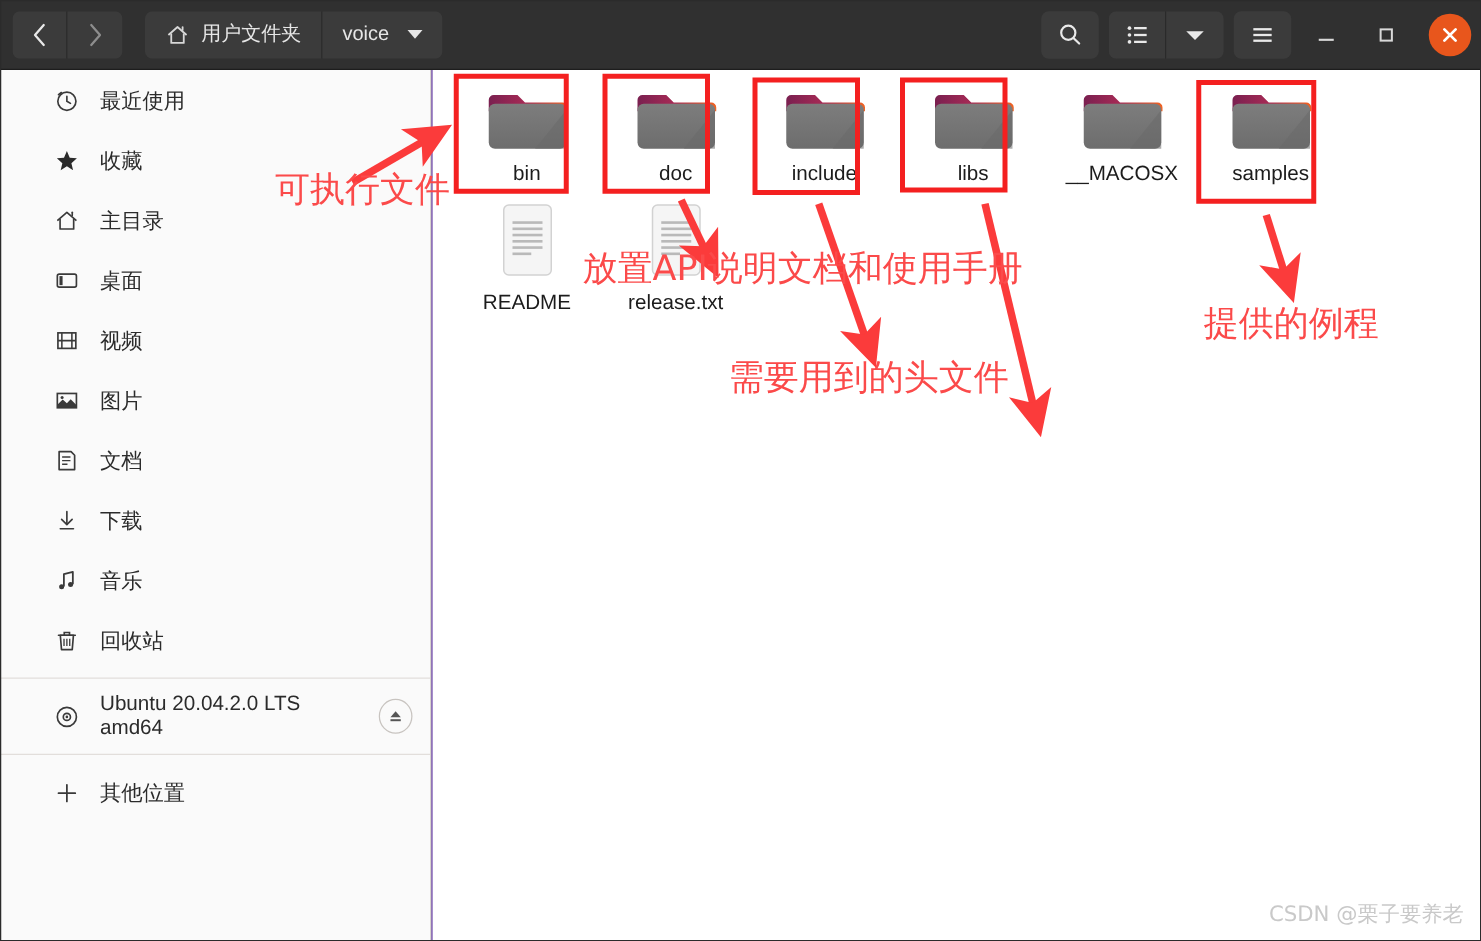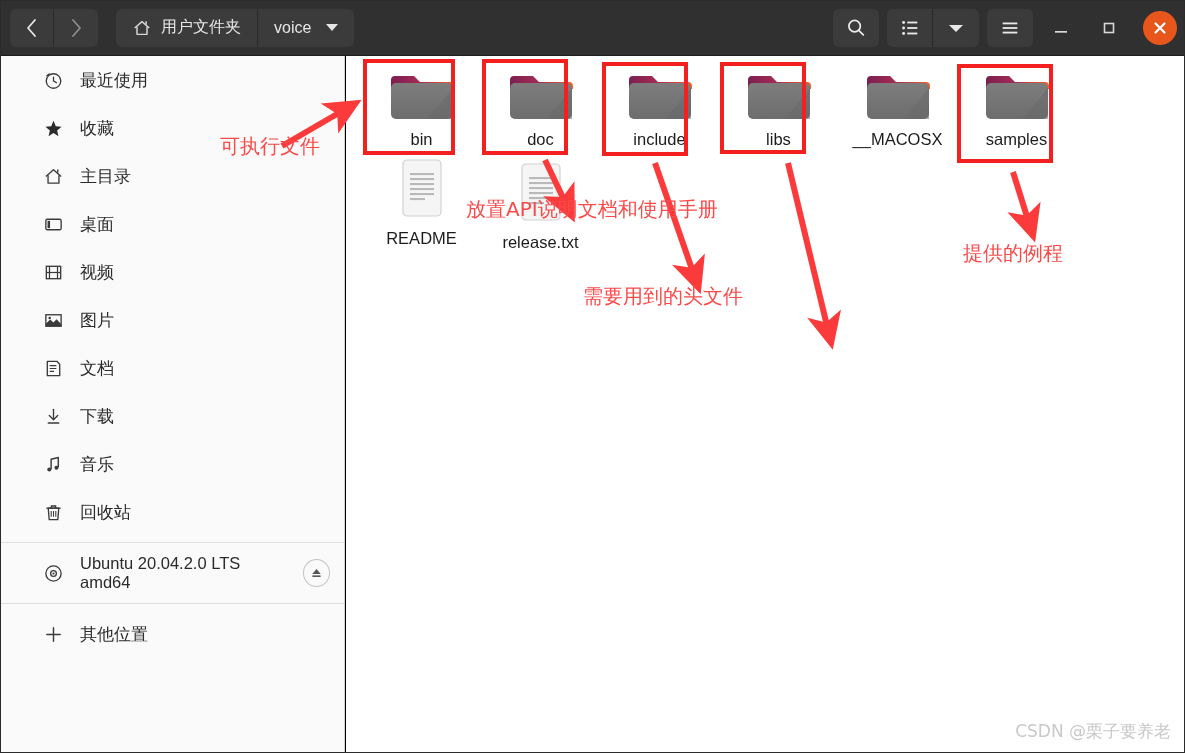--- a/index.html
+++ b/index.html
@@ -5,21 +5,21 @@
   * { box-sizing: border-box; margin: 0; padding: 0; }
   html, body {
     width: 1185px; height: 753px;
     background: #fff;
     font-family: "Liberation Sans", "DejaVu Sans", sans-serif;
     overflow: hidden;
   }
   #app {
     position: relative;
     width: 1185px; height: 753px;
-    background: #000000;
+    background: #4c1d95;
     overflow: hidden;
   }
 
   
   .titlebar {
     position: absolute; left: 0; top: 0;
     width: 1185px; height: 56px;
     background: #303030;
     display: flex; align-items: center;
     border-bottom: 1px solid #1d1d1d;
@@ -106,39 +106,40 @@
   
   .filearea {
     position: absolute; left: 346px; top: 56px;
     width: 839px; height: 697px;
     background: #ffffff;
   }
   .icongrid {
     position: absolute; left: 16px; top: 2px;
     display: flex; flex-wrap: wrap;
     width: 820px;
+    align-items: flex-end;
   }
   .fileitem {
     width: 119px;
     display: flex; flex-direction: column; align-items: center;
     padding-top: 10px;
   }
   .filelabel {
     font-size: 16.5px; color: #1c1c1c;
     margin-top: 6px; text-align: center;
     white-space: nowrap;
   }
   .folder-ico { width: 68px; height: 56px; position: relative; }
   .doc-ico    { width: 52px; height: 64px; position: relative; }
 
   
   .anno {
     position: absolute;
     color: #fb4a4a;
-    font-size: 20px;
+    font-size: 28px;
     font-family: "DejaVu Sans", "Liberation Sans", sans-serif;
     white-space: nowrap;
     font-weight: 500;
   }
   .redbox {
     position: absolute;
     border: 4px solid #f42020;
     pointer-events: none;
   }
   .arrowsvg { position: absolute; left: 0; top: 0; width: 1185px; height: 753px; pointer-events: none; }

